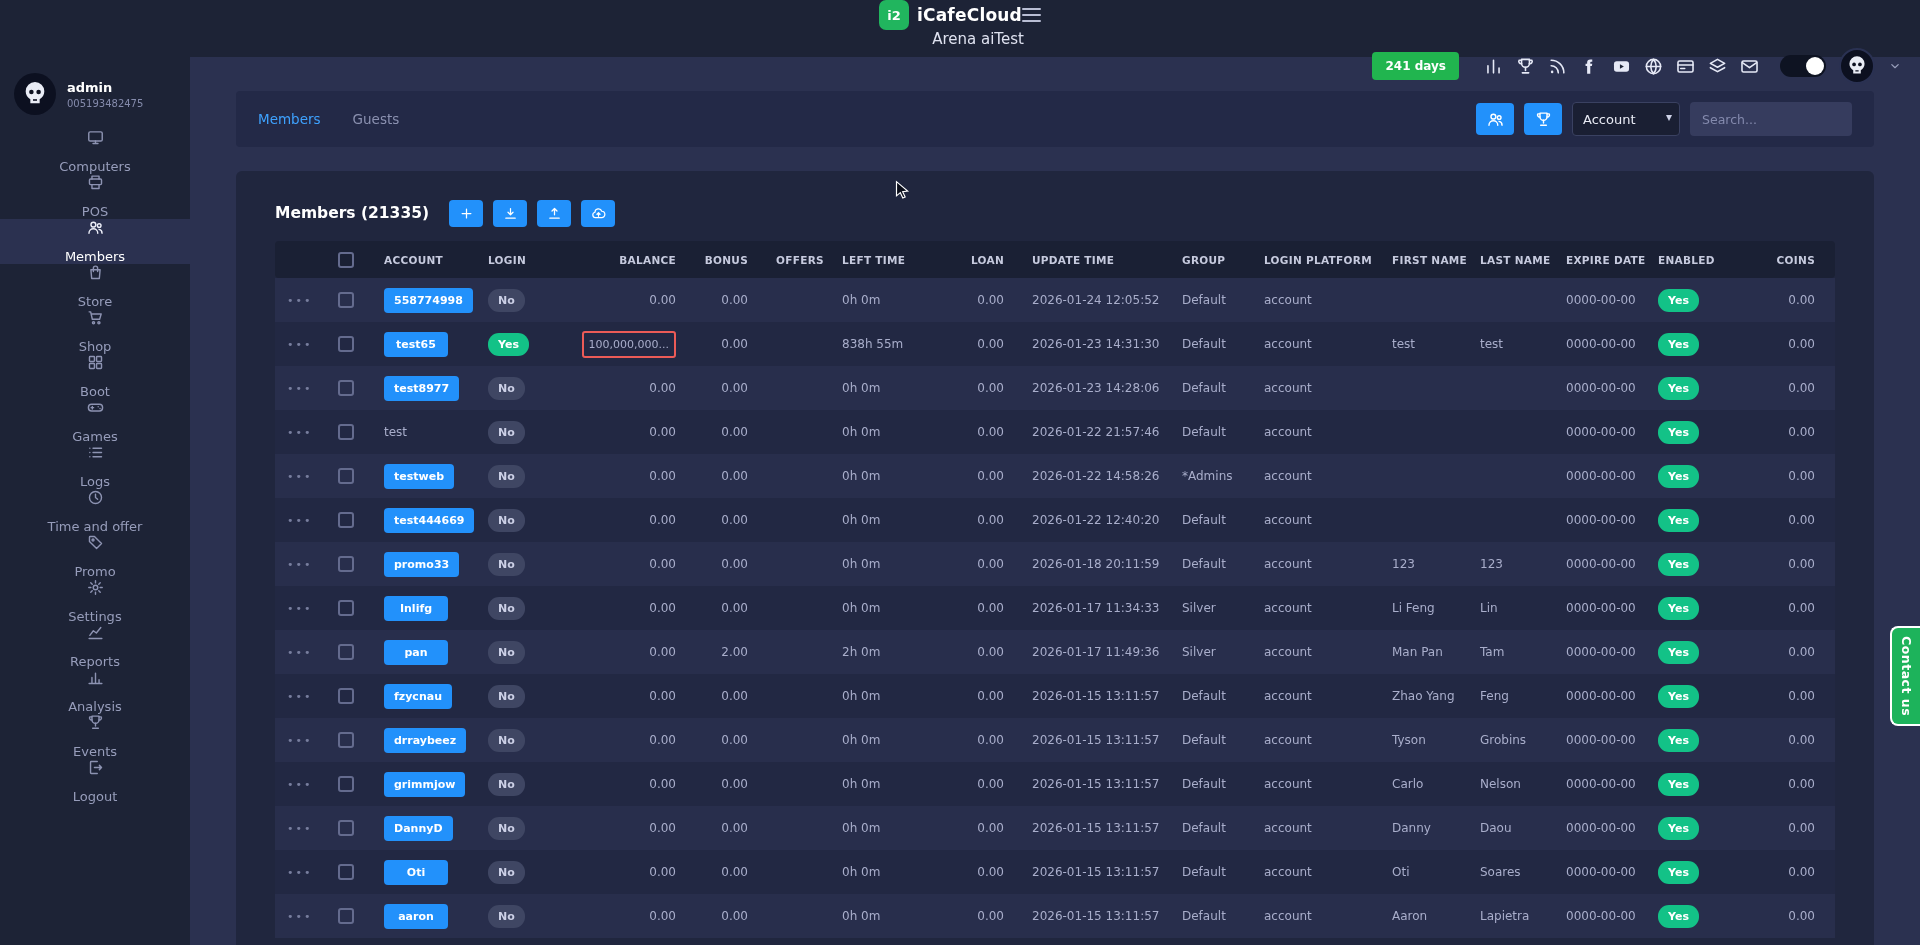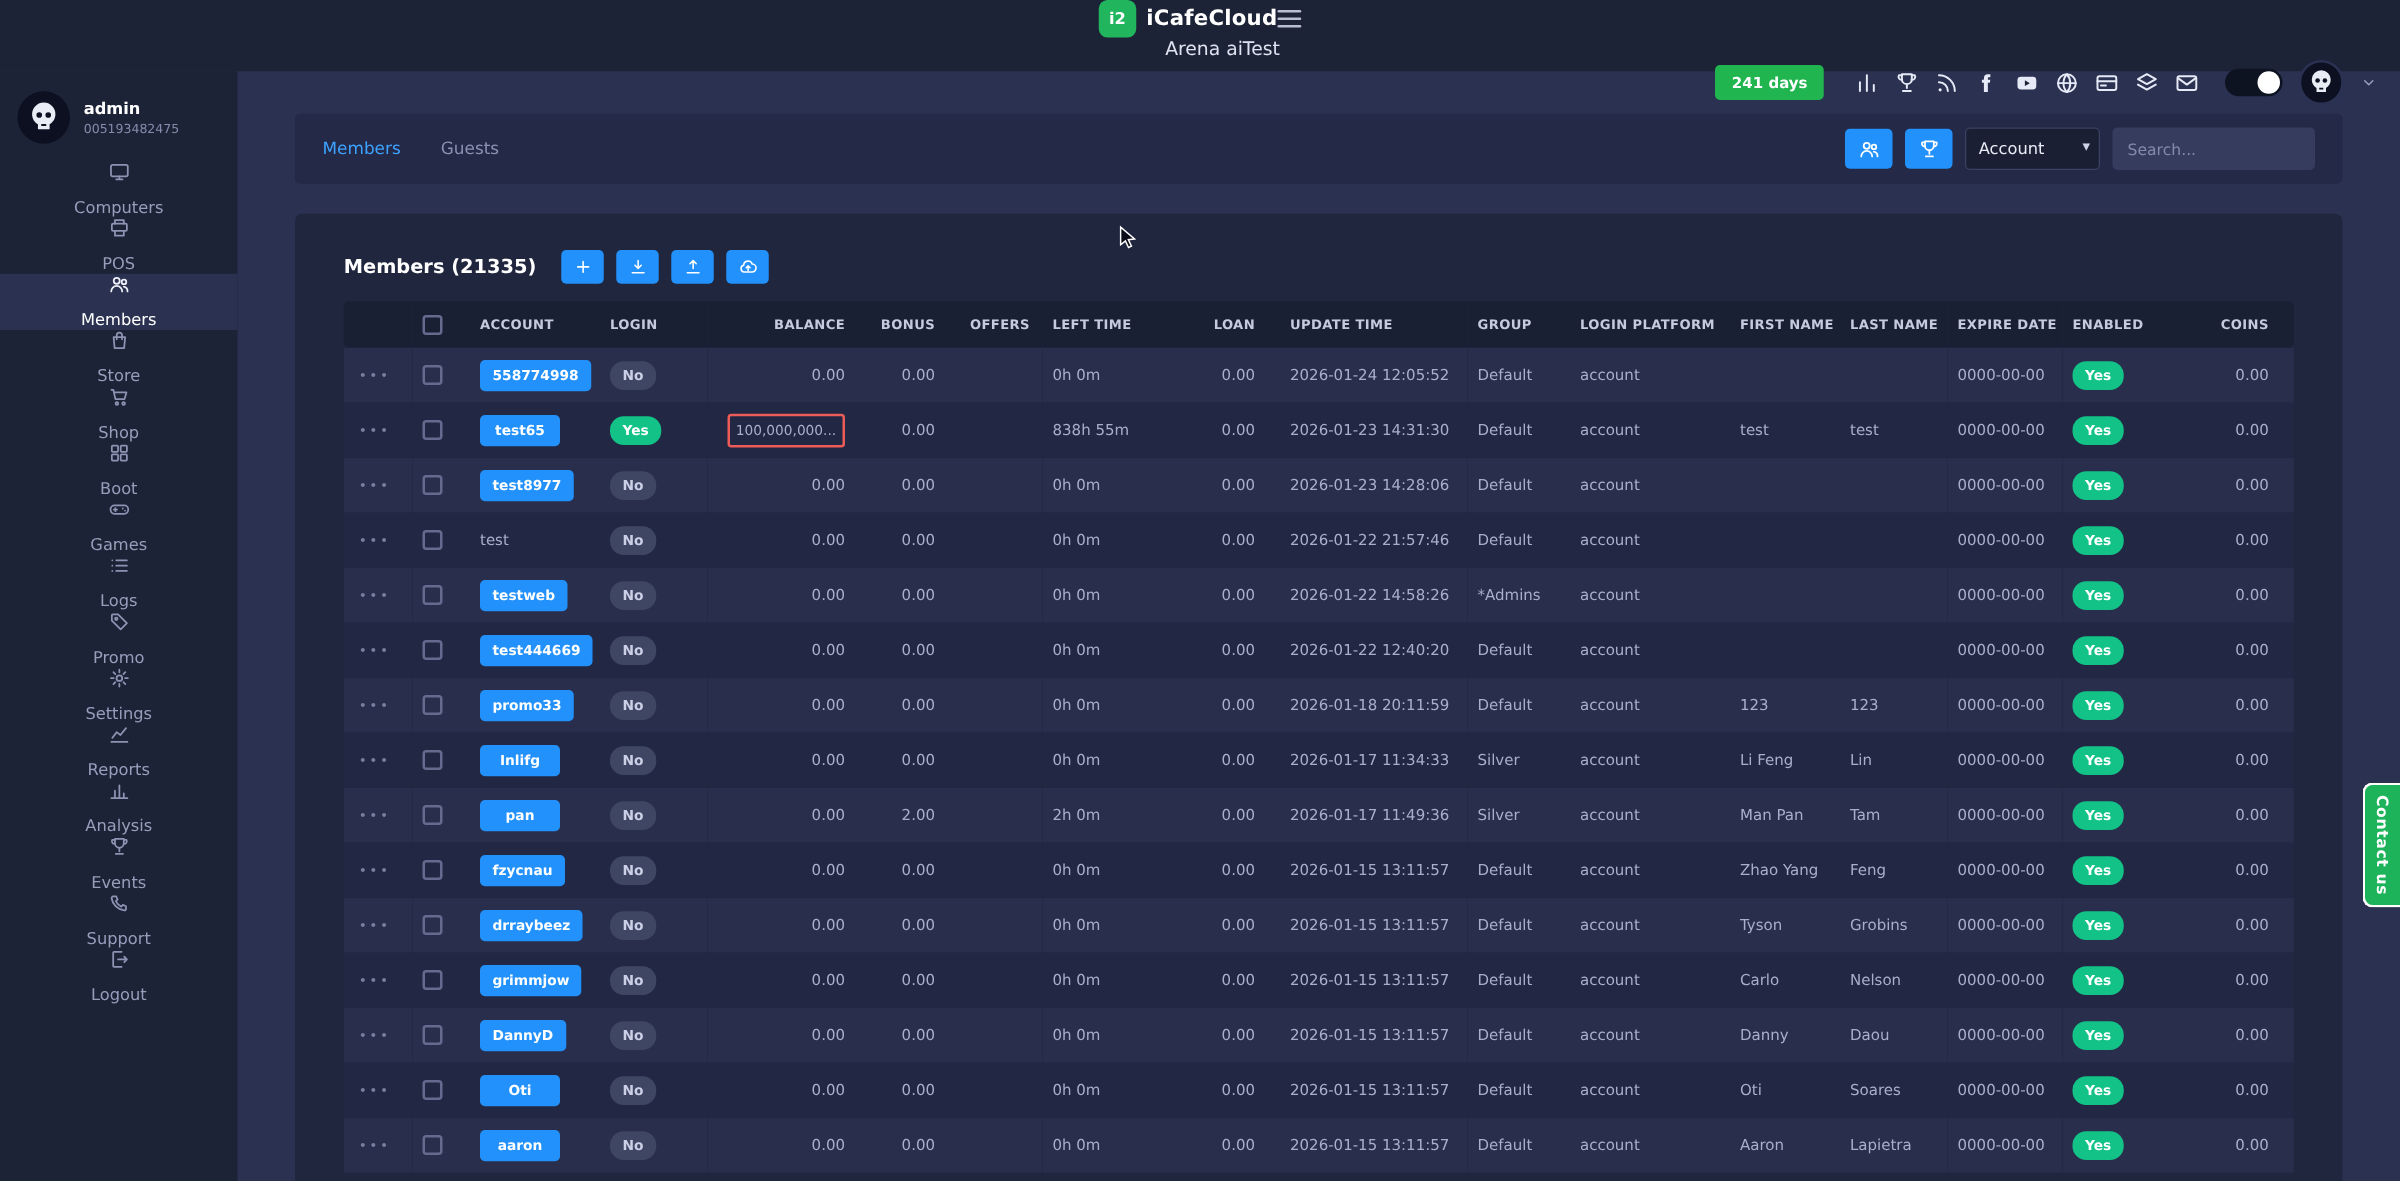--- a/index.html
+++ b/index.html
@@ -294,20 +294,29 @@
           <svg viewBox="0 0 24 24" fill="none" stroke="currentColor" stroke-width="2" stroke-linecap="round" stroke-linejoin="round">
             <path d="M8.5 6h12M8.5 12h12M8.5 18h12"></path>
             <path d="M4 6h.01M4 12h.01M4 18h.01"></path>
           </svg>
         </span>
         <span>Logs</span>
       </div>
       <div class="side-item">
         <span class="icon">
           <svg viewBox="0 0 24 24" fill="none" stroke="currentColor" stroke-width="2" stroke-linecap="round" stroke-linejoin="round">
+            <circle cx="12" cy="12" r="8.5"></circle>
+            <path d="M12 7.5V12l3 2.5"></path>
+          </svg>
+        </span>
+        <span>Time and offer</span>
+      </div>
+      <div class="side-item">
+        <span class="icon">
+          <svg viewBox="0 0 24 24" fill="none" stroke="currentColor" stroke-width="2" stroke-linecap="round" stroke-linejoin="round">
             <path d="M3.5 10.5V4.5a1 1 0 0 1 1-1h6l10 10-7 7-10-10z"></path>
             <circle cx="8.5" cy="8.5" r="1.4"></circle>
           </svg>
         </span>
         <span>Promo</span>
       </div>
       <div class="side-item">
         <span class="icon">
           <svg viewBox="0 0 24 24" fill="none" stroke="currentColor" stroke-width="2" stroke-linecap="round" stroke-linejoin="round">
             <circle cx="12" cy="12" r="3.2"></circle>
@@ -338,28 +347,20 @@
         <span class="icon">
           <svg viewBox="0 0 24 24" fill="none" stroke="currentColor" stroke-width="2" stroke-linecap="round" stroke-linejoin="round">
             <path d="M7 3h10v5a5 5 0 0 1-10 0V3z"></path>
             <path d="M7 4H4a3 3 0 0 0 3.2 4.5"></path>
             <path d="M17 4h3a3 3 0 0 1-3.2 4.5"></path>
             <path d="M12 13v4"></path>
             <path d="M8 20h8"></path>
           </svg>
         </span>
         <span>Events</span>
-      </div>
-      <div class="side-item">
-        <span class="icon">
-          <svg viewBox="0 0 24 24" fill="none" stroke="currentColor" stroke-width="2" stroke-linecap="round" stroke-linejoin="round">
-            <path d="M8.5 4.5L10 8l-2 1.8a13 13 0 0 0 6.2 6.2L16 14l3.5 1.5v3a1.8 1.8 0 0 1-2 1.8A16.5 16.5 0 0 1 3.2 6.5a1.8 1.8 0 0 1 1.8-2h3.5z"></path>
-          </svg>
-        </span>
-        <span>Support</span>
       </div>
       <div class="side-item">
         <span class="icon">
           <svg viewBox="0 0 24 24" fill="none" stroke="currentColor" stroke-width="2" stroke-linecap="round" stroke-linejoin="round">
             <path d="M14.5 3.5H6a1 1 0 0 0-1 1v15a1 1 0 0 0 1 1h8.5"></path>
             <path d="M10.5 12h10M17.5 9l3 3-3 3"></path>
           </svg>
         </span>
         <span>Logout</span>
       </div>

